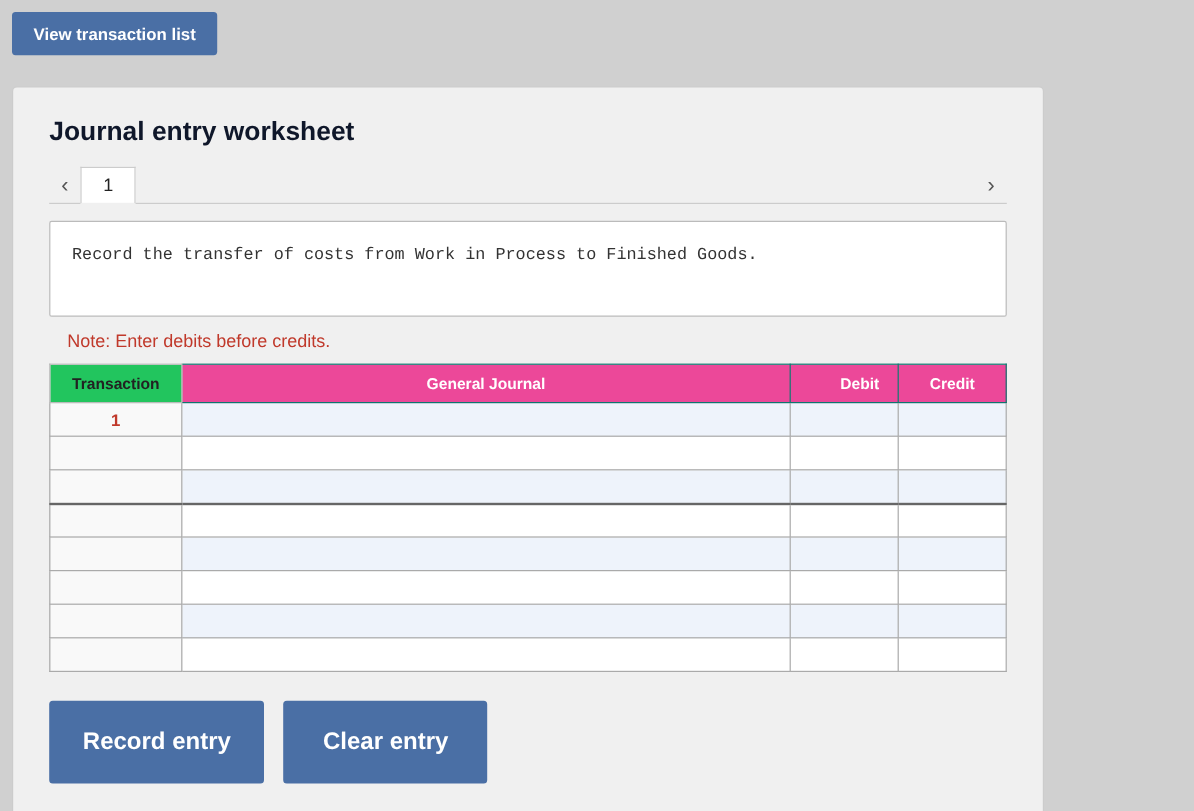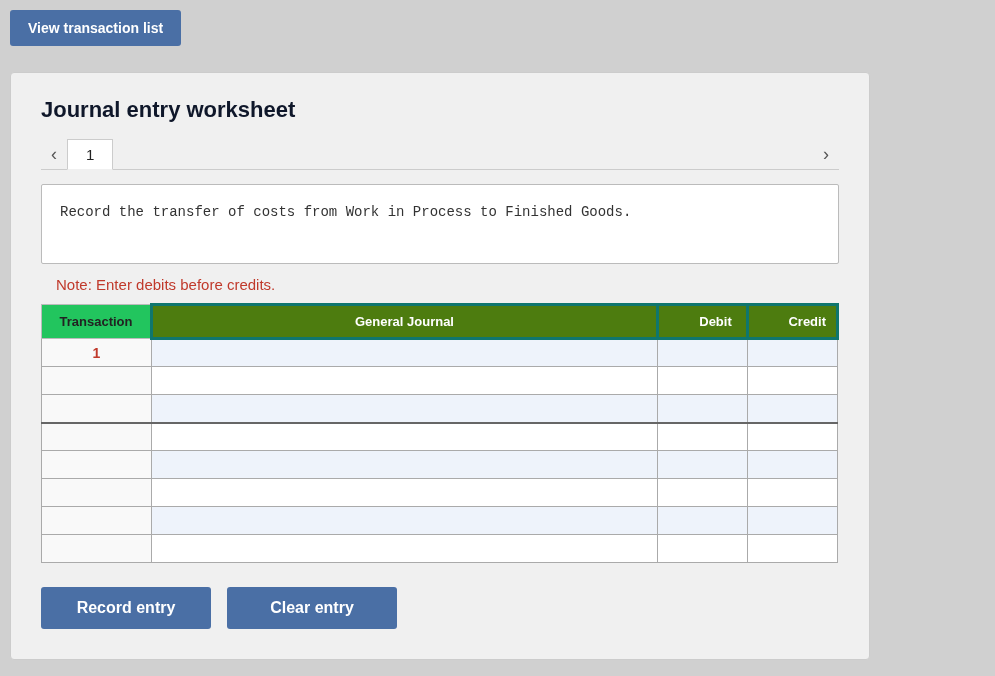--- a/index.html
+++ b/index.html
@@ -100,26 +100,26 @@
 
     
     .journal-table {
       width: 100%;
       border-collapse: collapse;
       font-size: 13px;
       margin-bottom: 24px;
     }
 
     .journal-table thead tr th {
-      background-color: #4d7c0f;
+      background-color: #ec4899;
       color: white;
       font-weight: bold;
       padding: 8px 10px;
       text-align: center;
-      border: 3px solid #0f766e;
+      border: 1px solid #0f766e;
     }
 
     .journal-table thead tr th.col-transaction {
       background-color: #22c55e;
       color: #222;
       border: 1px solid #bbb;
       width: 110px;
     }
 
     .journal-table tbody tr td {
@@ -167,22 +167,22 @@
     .bottom-buttons {
       display: flex;
       gap: 16px;
       align-items: center;
     }
 
     .bottom-buttons .btn-action {
       background-color: #4a6fa5;
       color: white;
       border: none;
-      padding: 12px 28px;
-      font-size: 16px;
+      padding: 23px 28px;
+      font-size: 20px;
       font-weight: bold;
       cursor: pointer;
       border-radius: 3px;
       min-width: 170px;
     }
 
     .btn-spacer { flex: 1; }
   </style>
 </head>
 <body>
@@ -206,21 +206,21 @@
   </div>
 
   <div class="note-text">Note: Enter debits before credits.</div>
 
   <table class="journal-table">
     <thead>
       <tr>
         <th class="col-transaction">Transaction</th>
         <th>General Journal</th>
         <th style="width:90px;padding-left:36px;">Debit</th>
-        <th style="width:90px;text-align:right;">Credit</th>
+        <th style="width:90px;">Credit</th>
       </tr>
     </thead>
     <tbody>
       <tr>
         <td class="transaction-cell">1</td>
         <td class="input-cell">
           <input type="text" style="">
         </td>
         <td class="input-cell">
           <input type="text" style="">

